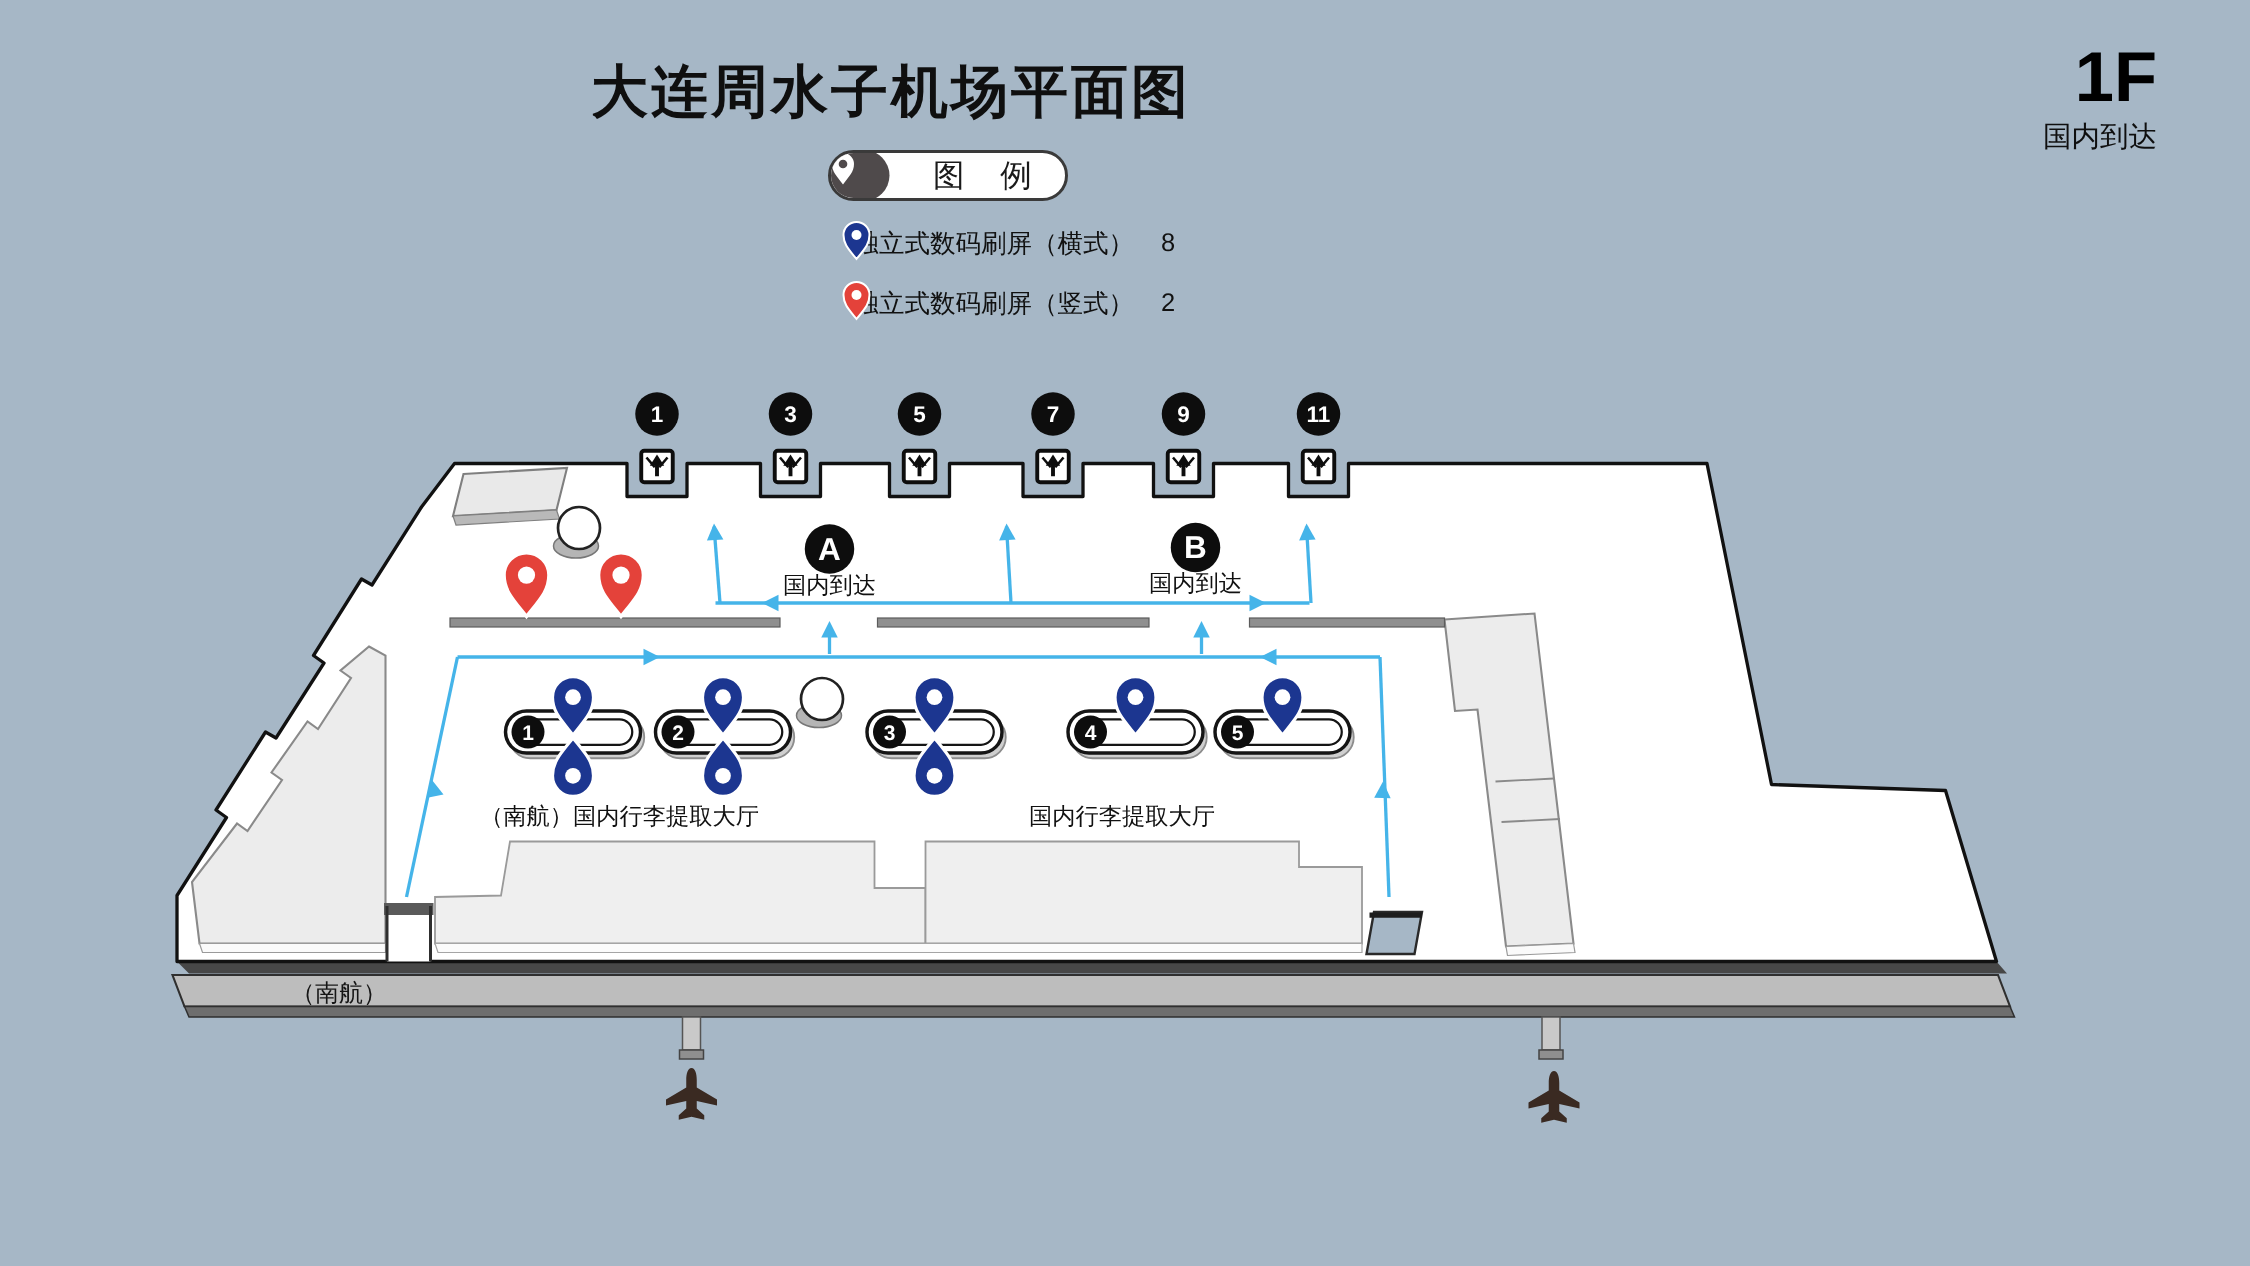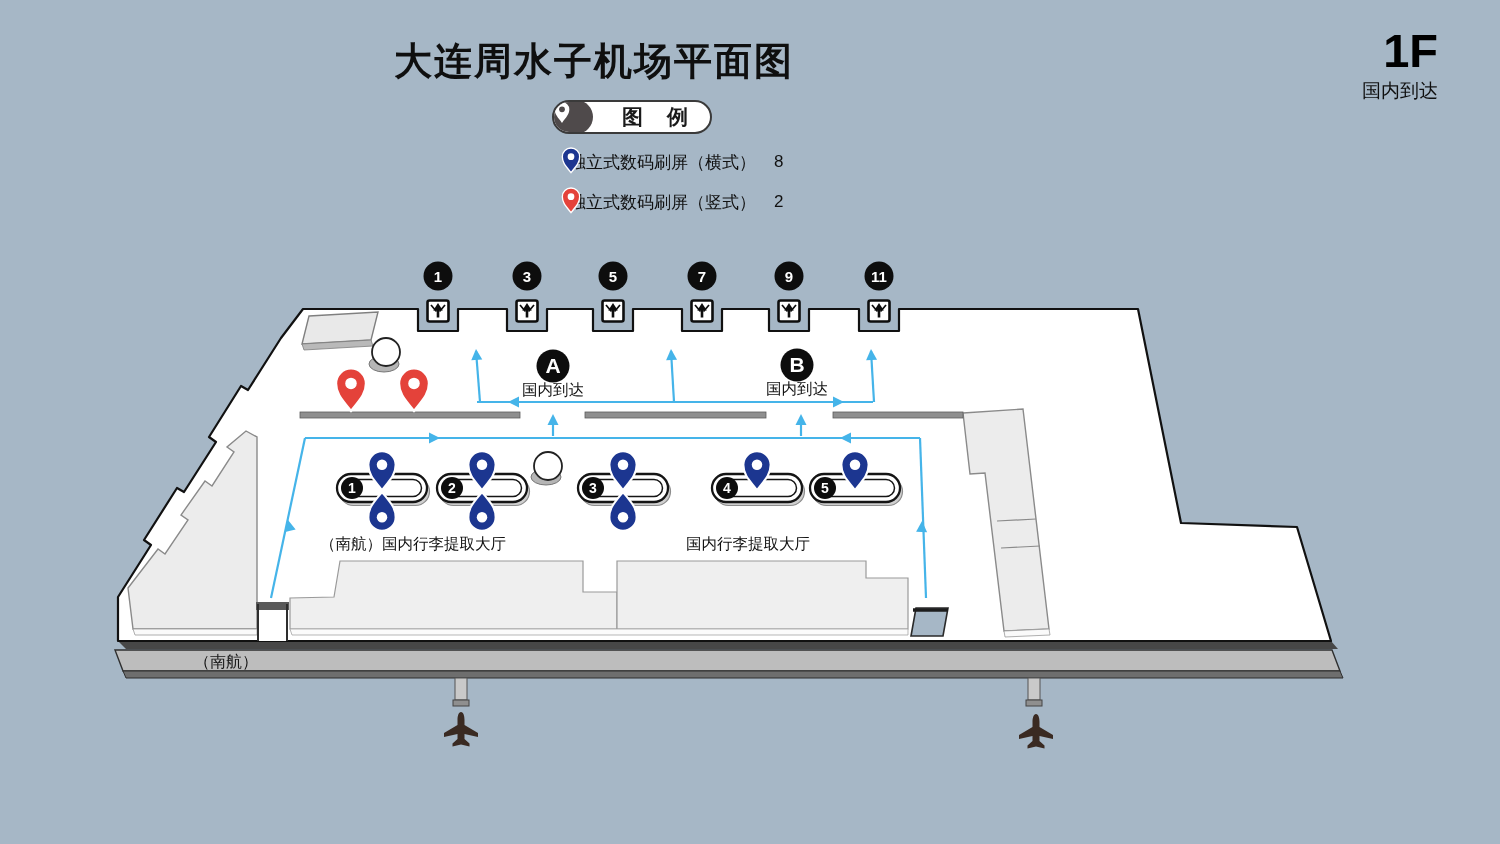--- a/index.html
+++ b/index.html
@@ -27,21 +27,21 @@
     width:160px;height:34px;
     background:#ffffff;border:2.5px solid #3a3a3a;border-radius:20px;
     display:flex;align-items:center;box-sizing:border-box;overflow:hidden;
   }
   .pill-icon{
     width:40px;height:34px;background:#4f4a4b;border-radius:0 17px 17px 0;
     display:flex;align-items:center;justify-content:center;flex:0 0 auto;
     margin-left:-1px;
   }
   .pill-text{
-    flex:1;text-align:center;font-size:21px;font-weight:700;
+    flex:1;text-align:center;font-size:21px;font-weight:400;
     letter-spacing:9px;padding-left:16px;color:#1a1a1a;
   }
   .legend-row{
     position:absolute;left:560px;height:32px;
     display:flex;align-items:center;
   }
   .legend-row .lab{font-size:17px;margin-left:9px;color:#111;}
   .legend-row .cnt{font-size:17px;margin-left:18px;color:#111;}
 </style>
 </head>

